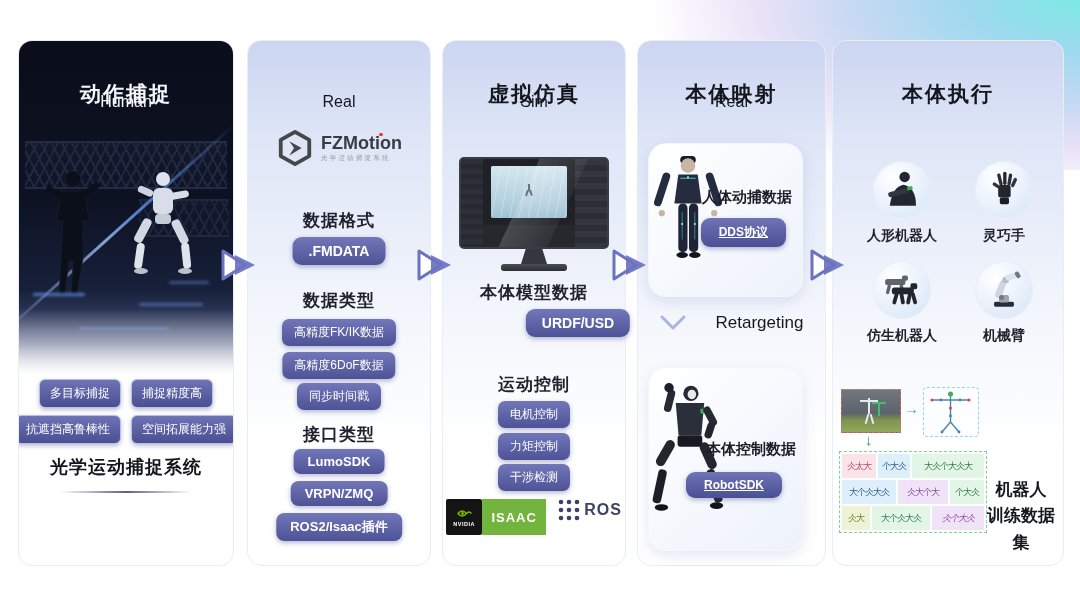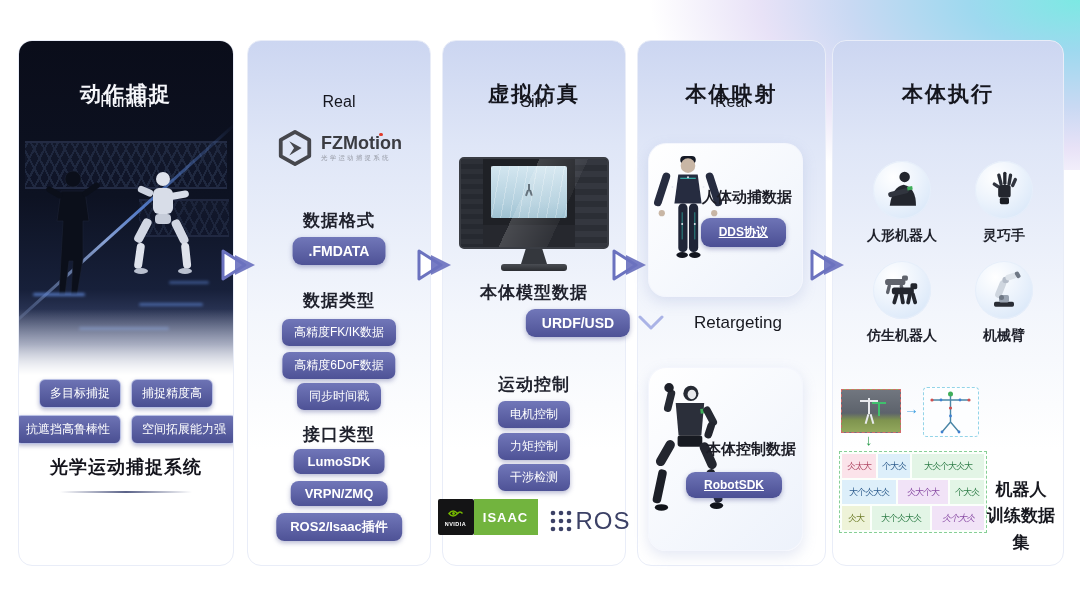--- a/index.html
+++ b/index.html
@@ -74,39 +74,39 @@
   .mon-view::after{content:"";position:absolute;inset:0;
      background:repeating-linear-gradient(100deg,rgba(255,255,255,.25) 0 1px,transparent 1px 9px);}
   .mon-bot{position:absolute;left:22px;right:32px;bottom:0;height:22px;background:#26282e;}
   .mon-glare{position:absolute;inset:0;background:linear-gradient(115deg,transparent 42%,rgba(255,255,255,.16) 42%,rgba(255,255,255,.05) 68%,transparent 68%);}
   .mon-neck{width:26px;height:15px;margin:0 auto;background:#34373d;
      clip-path:polygon(18% 0,82% 0,100% 100%,0 100%);}
   .mon-base{width:66px;height:7px;margin:0 auto;border-radius:3px;background:linear-gradient(#4a4d53,#2b2d32);}
   .sim-fig{position:absolute;left:46%;top:18px;width:5px;height:13px;}
   .sim-fig i{position:absolute;background:#4a5a66;}
   
-  .logos{position:absolute;top:458px;width:100%;display:flex;align-items:flex-end;justify-content:center;gap:12px;}
+  .logos{position:absolute;top:458px;width:100%;display:flex;align-items:flex-start;justify-content:center;gap:12px;}
   .nv-group{display:flex;}
   .nv-box{width:36px;height:36px;background:#141415;display:flex;flex-direction:column;
           align-items:center;justify-content:center;gap:2px;border-radius:2px;}
   .nv-word{font-size:5.5px;color:#fff;letter-spacing:.5px;font-weight:bold;}
   .isaac-box{width:64px;height:36px;background:#72b43e;color:#fff;display:flex;align-items:center;
           justify-content:center;font-size:13px;font-weight:bold;letter-spacing:1px;}
   .ros{display:flex;align-items:center;gap:4px;}
-  .ros-word{font-size:24px;font-weight:normal;color:#3c4166;letter-spacing:1px;}
+  .ros-word{font-size:16px;font-weight:bold;color:#3c4166;letter-spacing:1px;}
   
   .map-card{position:absolute;left:10px;right:22px;border-radius:18px;
      background:linear-gradient(135deg,#ffffff 0%,#edf2fb 100%);
      box-shadow:0 5px 14px rgba(130,150,205,.22);border:1px solid #f4f6fd;}
   .mc1{top:102px;height:152px;} .mc2{top:326px;height:182px;}
   .card-label{position:absolute;font-size:15px;font-weight:bold;color:#1c1d26;white-space:nowrap;}
   .bdg-r{position:absolute;white-space:nowrap;color:#fff;font-size:12px;font-weight:bold;
      background:linear-gradient(180deg,#6e74b6 0%,#4b4f94 100%);padding:6px 18px;border-radius:9px;
      box-shadow:0 2px 5px rgba(72,78,142,.4);text-decoration:underline;}
-  .retarget{position:absolute;top:272px;width:100%;display:flex;align-items:center;gap:30px;}
+  .retarget{position:absolute;top:272px;width:100%;display:flex;align-items:center;justify-content:center;gap:30px;}
   .retarget-label{font-size:17px;color:#17181f;}
   .card-fig{position:absolute;}
   
   .circ{position:absolute;width:58px;height:58px;border-radius:50%;
      background:radial-gradient(circle at 35% 28%,#ffffff 0%,#ecf3fc 45%,#d2e3f7 100%);
      box-shadow:inset 0 0 0 1px #e6eefa;display:flex;align-items:center;justify-content:center;}
   .cc1{left:40px;top:120px;} .cc2{left:142px;top:120px;}
   .cc3{left:40px;top:220px;} .cc4{left:142px;top:220px;}
   .circ-label{position:absolute;width:100px;text-align:center;font-size:14px;font-weight:bold;color:#1f212b;}
   .cl1{left:19px;top:186px;} .cl2{left:121px;top:186px;}

